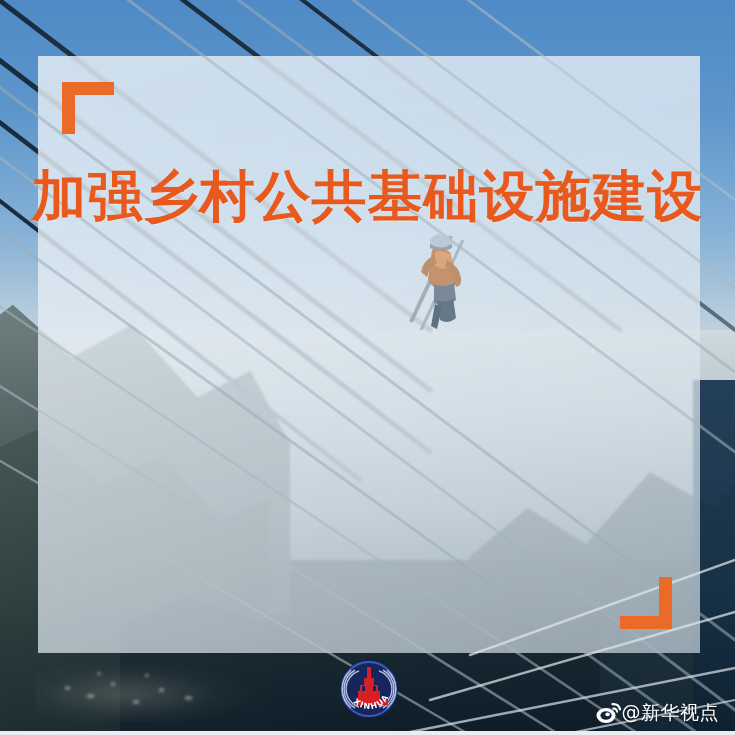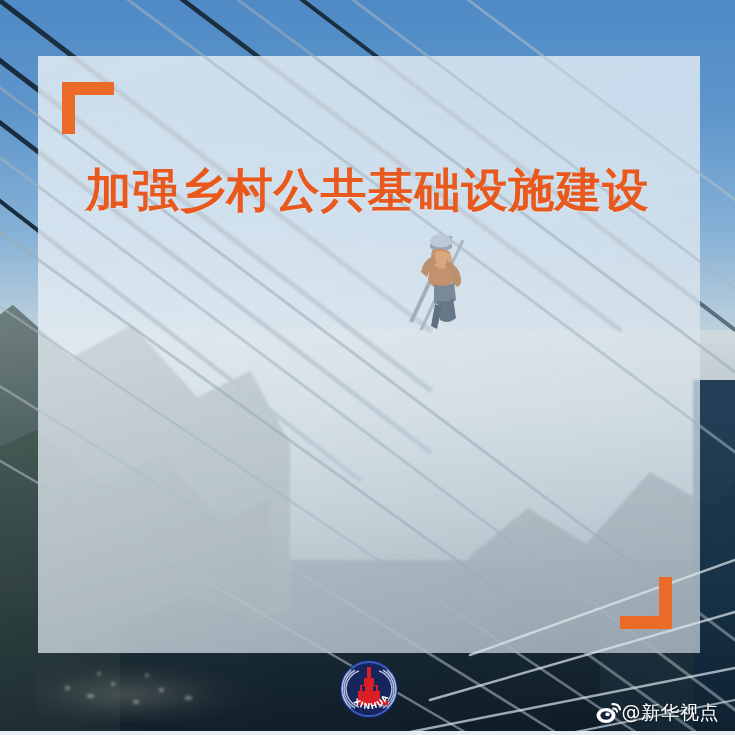--- a/index.html
+++ b/index.html
@@ -80,21 +80,21 @@
   .bracket-br .h{left:0;top:39px;width:52px;height:13px;}
   .bracket-br .v{left:39px;top:0;width:13px;height:52px;}
   
   .climber{position:absolute;left:405px;top:226px;width:70px;height:105px;}
   
   .title{
     position:absolute;left:0;top:160px;width:735px;
     text-align:center;
     font-family:"DejaVu Sans","Liberation Sans",sans-serif;
     font-weight:700;
-    font-size:46px;
+    font-size:55px;
     letter-spacing:1px;
     color:#e9591d;
     text-shadow:0 1px 0 rgba(255,255,255,.35);
     white-space:nowrap;
   }
   .body-text{
     position:absolute;left:80px;top:277px;width:585px;
   }
   .body-line{
     font-family:"DejaVu Serif","Liberation Serif",serif;

